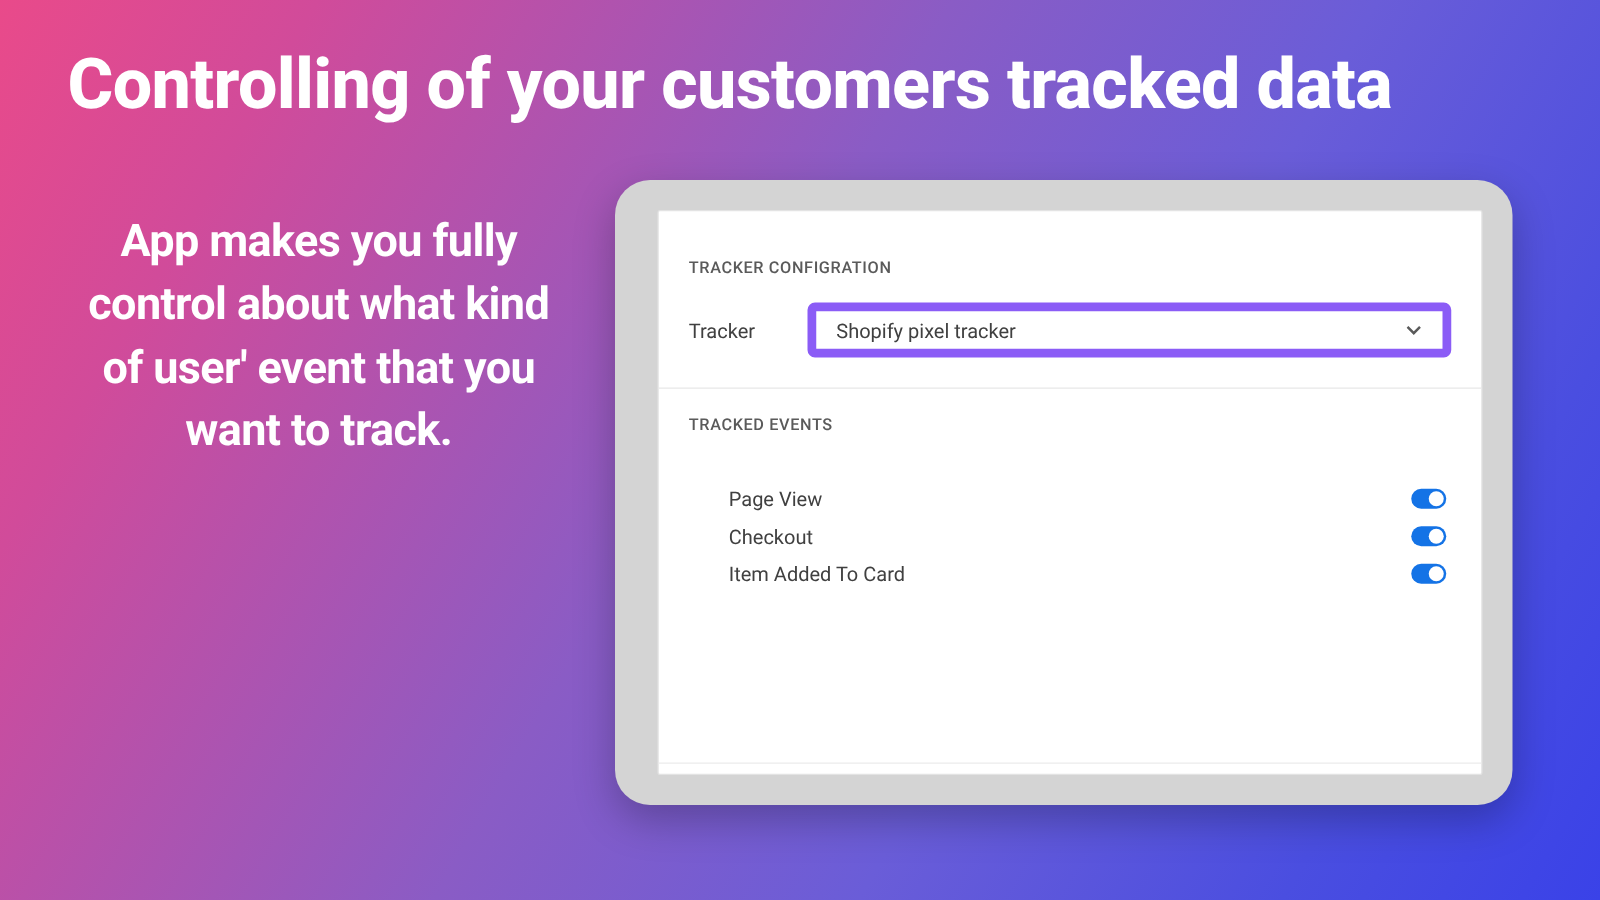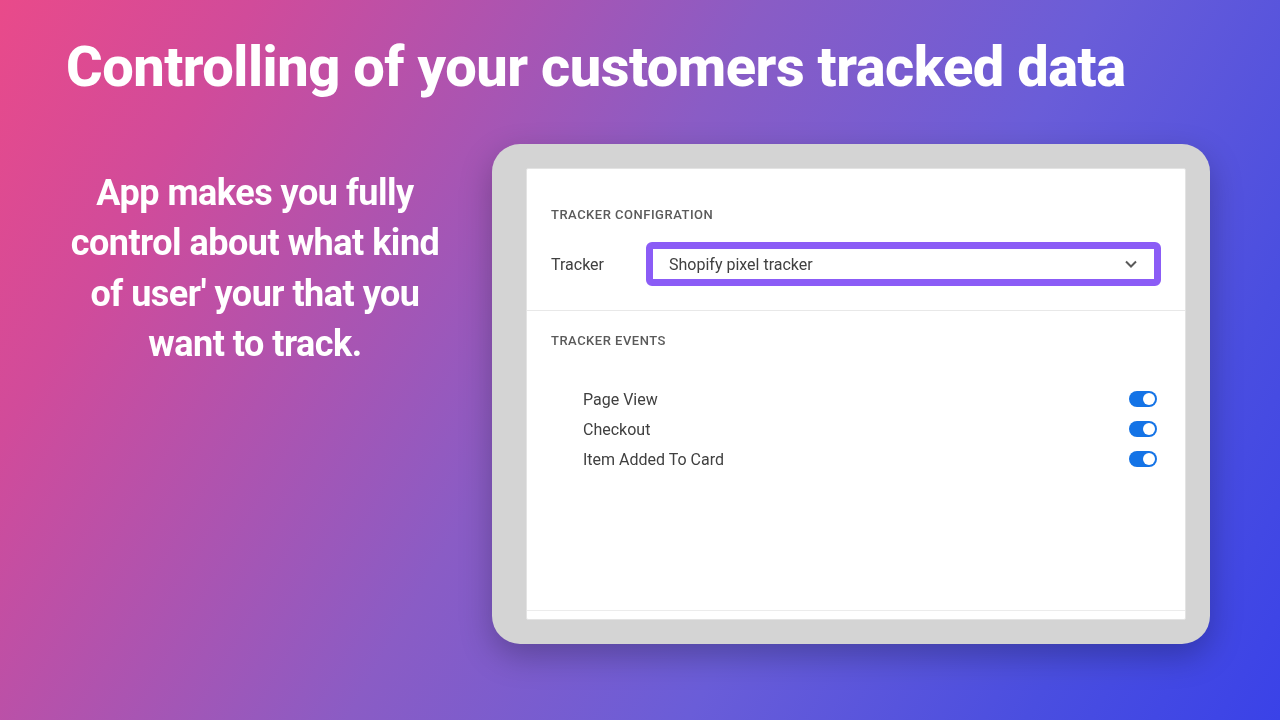--- a/index.html
+++ b/index.html
@@ -11,21 +11,21 @@
     width: 1280px;
     height: 720px;
     background: linear-gradient(120deg, #e94a8a 0%, #d14b9a 15%, #8a5cc5 45%, #6a5dd8 65%, #4a4ee0 85%, #3a42e8 100%);
     font-family: -apple-system, BlinkMacSystemFont, "Segoe UI", Roboto, sans-serif;
     overflow: hidden;
     position: relative;
   }
   .headline {
     position: absolute;
     top: 38px;
-    left: 66px;
+    left: 54px;
     color: #ffffff;
     font-size: 56px;
     font-weight: 800;
     letter-spacing: -0.5px;
     line-height: 1.05;
   }
   .subtext {
     position: absolute;
     top: 168px;
     left: 70px;
@@ -155,42 +155,42 @@
     left: 0;
     right: 0;
     height: 1px;
     background: #ececec;
   }
 </style>
 </head>
 <body>
 
 <h1 class="headline">Controlling of your customers tracked data</h1>
-<p class="subtext">App makes you fully control about what kind of user' your that you want to track.</p>
+<p class="subtext">App makes you fully control about what kind of user' event that you want to track.</p>
 
 <div class="panel-frame">
   <div class="panel-inner">
 
     <div class="section-heading">TRACKER CONFIGRATION</div>
 
     <div class="tracker-row">
       <div class="tracker-label">Tracker</div>
       <div class="select-box">
         <span class="select-value">Shopify pixel tracker</span>
         <span class="chevron">
           <svg viewBox="0 0 12 8">
               <path d="M1 1.5 L6 6.5 L11 1.5"></path>
             </svg>
         </span>
       </div>
     </div>
 
     <div class="divider"></div>
 
-    <div class="section-heading">TRACKER EVENTS</div>
+    <div class="section-heading">TRACKED EVENTS</div>
 
     <div class="events-list">
       <div class="event-row">
         <span class="event-label">Page View</span>
         <div class="toggle">
             <div class="knob"></div>
           </div>
       </div>
       <div class="event-row">
         <span class="event-label">Checkout</span>

